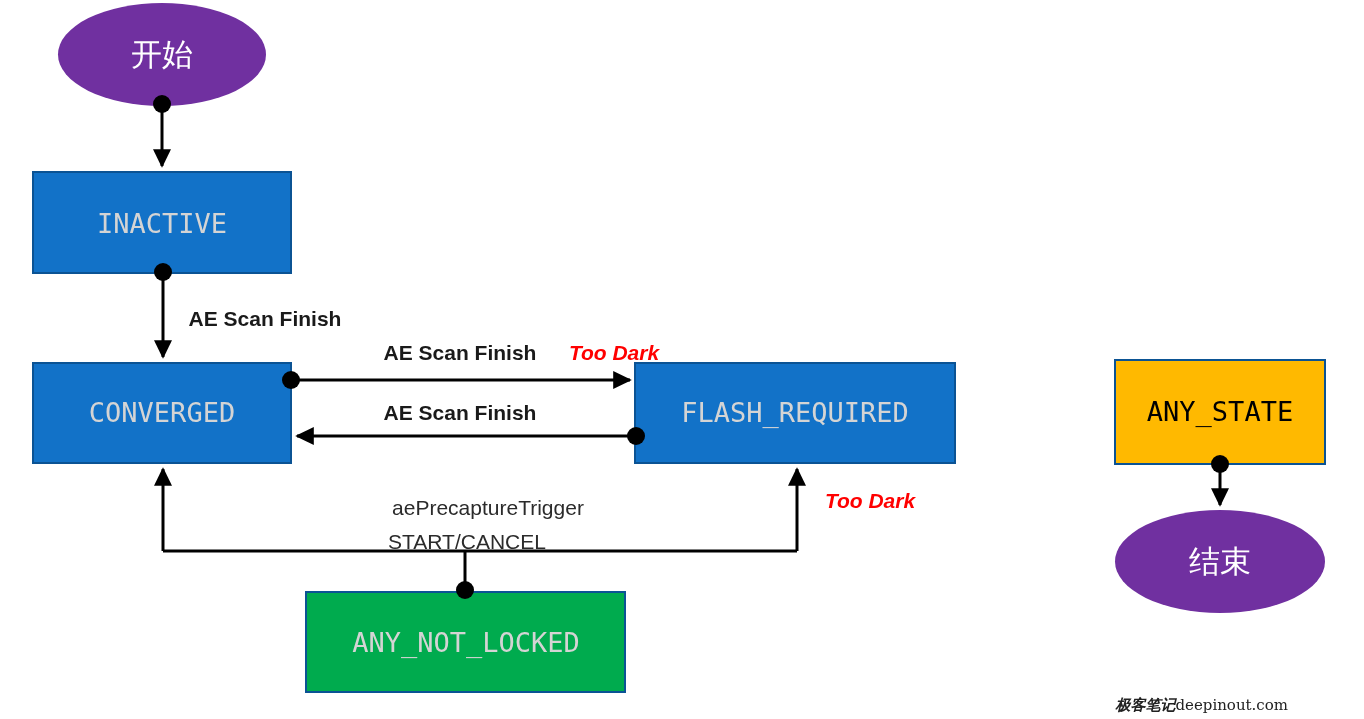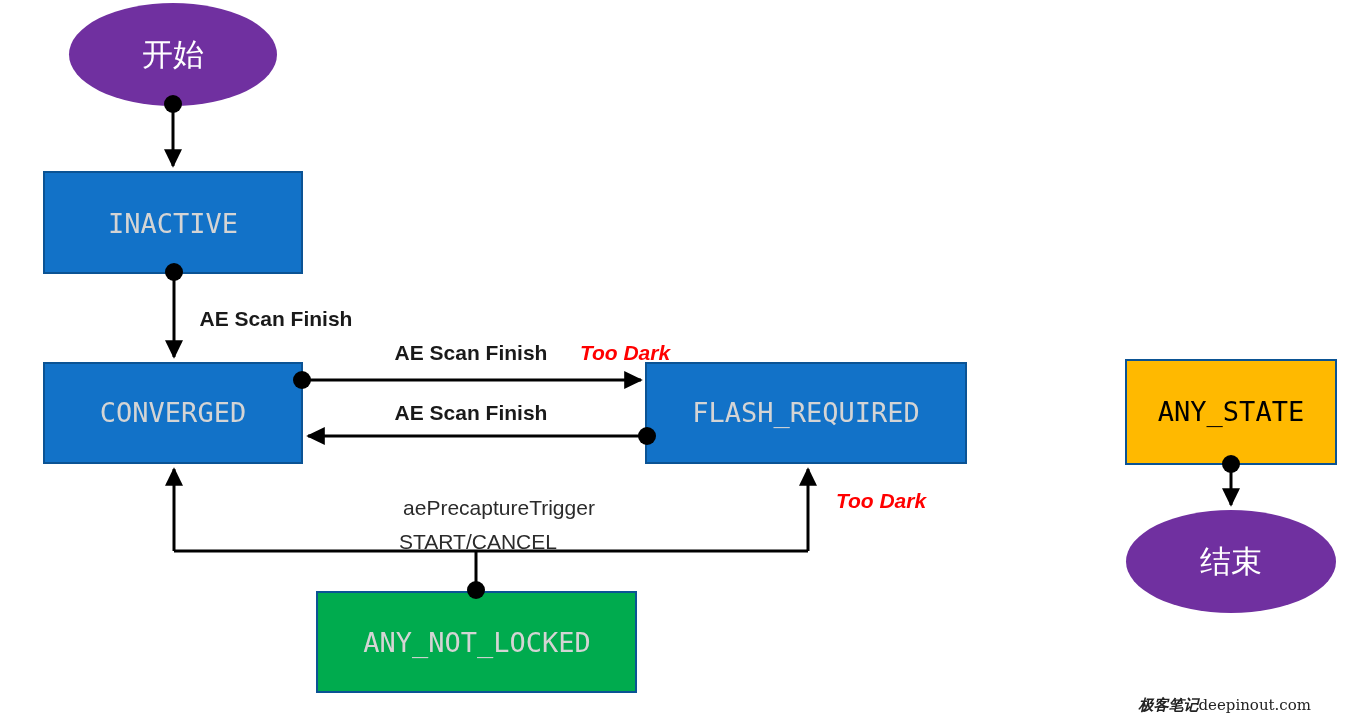--- a/index.html
+++ b/index.html
@@ -11,21 +11,20 @@
     width: 1364px;
     height: 719px;
     font-family: "Liberation Sans", sans-serif;
     overflow: hidden;
   }
   #diagram-root {
     position: relative;
     width: 1312px;
     height: 719px;
     background: #ffffff;
-    padding-left: 11px;
   }
   svg#state-diagram {
     display: block;
     width: 1364px;
     height: 719px;
   }
   .node-box {
     stroke: #0b5394;
     stroke-width: 2;
   }
@@ -75,21 +74,21 @@
   .edge-label-red {
     font-family: "Liberation Sans", sans-serif;
     font-size: 21px;
     fill: #ff0000;
     font-weight: bold;
     font-style: italic;
     text-anchor: middle;
   }
   .watermark {
     position: absolute;
-    right: 12px;
+    right: 24px;
     bottom: 4px;
     font-family: "DejaVu Serif", serif;
     font-size: 15px;
     color: #222222;
     white-space: nowrap;
   }
   .watermark .wm-cjk {
     font-family: "DejaVu Sans", sans-serif;
     font-weight: bold;
     font-style: italic;

